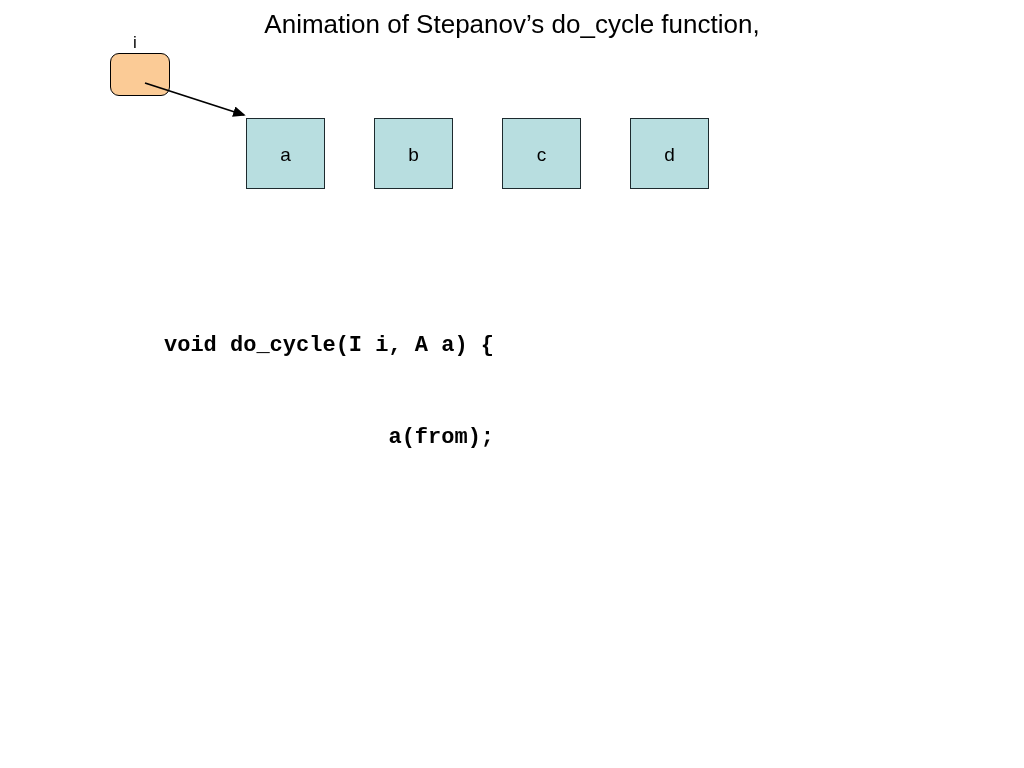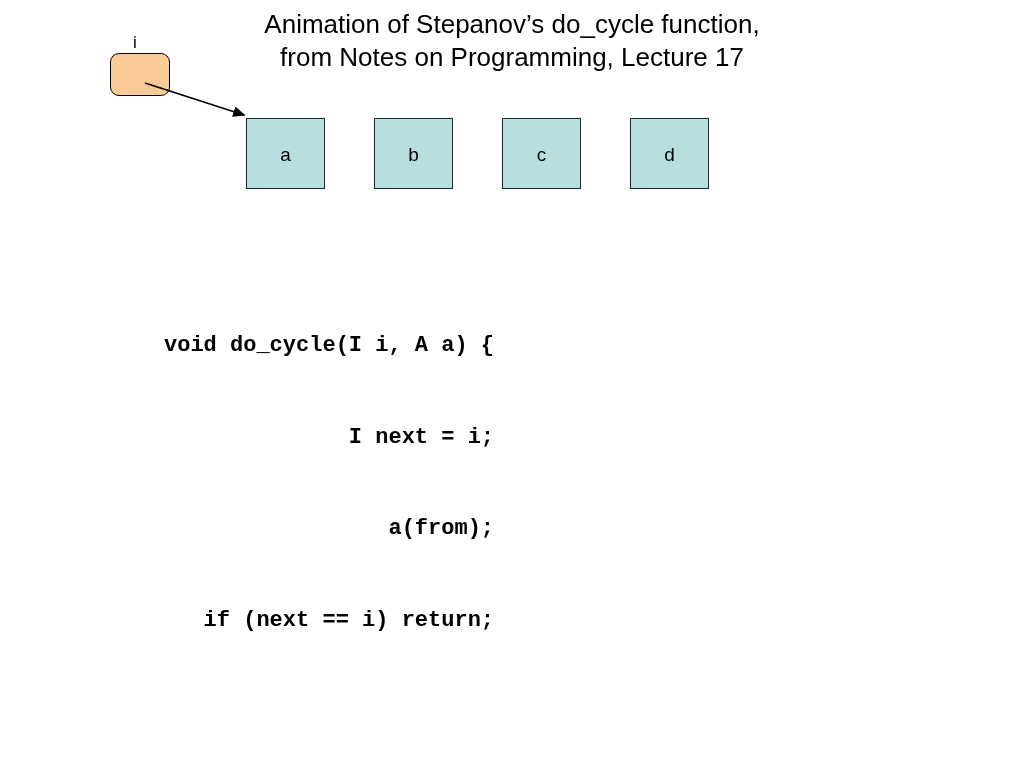--- a/index.html
+++ b/index.html
@@ -123,21 +123,20 @@
     white-space: pre;
     height: 30.5px;
     text-align: right;
   }
 </style>
 </head>
 <body>
 
 <div id="slide-title">
   <span class="title-line">Animation of Stepanov’s do_cycle function,</span>
-  <span class="title-line">from Notes on Programming, Lecture 17</span>
 </div>
 
 <div id="pointer-group">
 
   <div id="pointer-label">i</div>
 
   <div id="pointer-box"></div>
 
   <svg id="pointer-arrow" viewBox="0 0 140 70" width="140" height="70" xmlns="http://www.w3.org/2000/svg">
     <defs>
@@ -160,23 +159,21 @@
   <div class="element-box">
     <span class="element-box-label">c</span>
   </div>
   <div class="element-box">
     <span class="element-box-label">d</span>
   </div>
 </div>
 
 <div id="code-block">
   <span class="code-line">void do_cycle(I i, A a) {</span>
-  <span class="code-line">  I next = i;</span>
   <span class="code-line">  a(from);</span>
-  <span class="code-line">  if (next == i) return;</span>
   
   
   
   
   
   
   
   
   
 </div>

